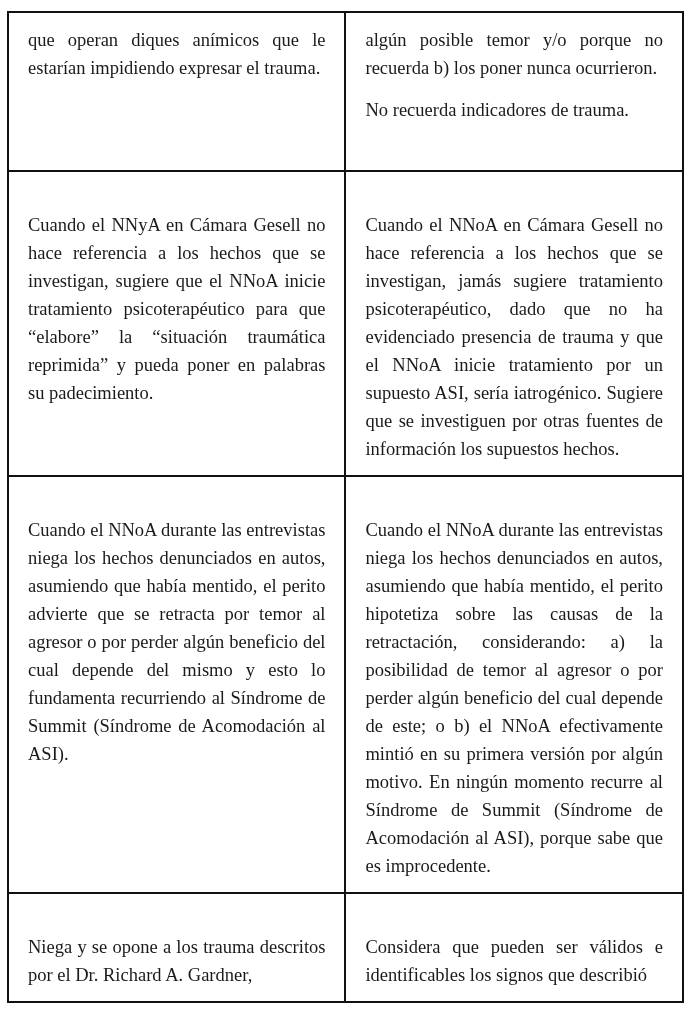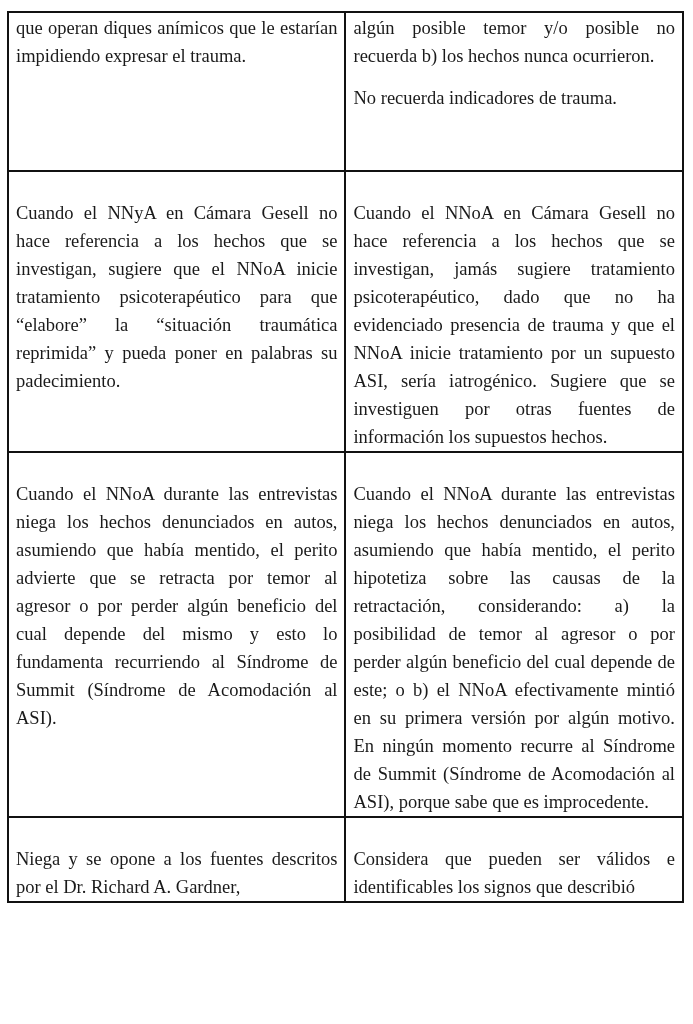--- a/index.html
+++ b/index.html
@@ -31,21 +31,21 @@
   table.comparison td {
     border: 2px solid #111111;
     vertical-align: top;
     padding: 0 7px;
     text-align: justify;
     text-justify: inter-word;
   }
   td.col-left { width: 322px; }
   td.col-right { width: 322px; }
   td p {
-    margin: 0;
+    margin: 12px;
   }
   td p + p {
     margin-top: 14px;
   }
   tr.row-1 td { height: 157px; padding-top: 1px; }
   tr.row-2 td { height: 252px; padding-top: 27px; box-sizing: border-box; }
   tr.row-3 td { height: 331px; padding-top: 27px; box-sizing: border-box; }
   tr.row-4 td { height: 80px; padding-top: 27px; box-sizing: border-box; }
   tr.row-1 td { box-sizing: border-box; height: 159px; }
 </style>
@@ -53,21 +53,21 @@
 <body>
 
 <div class="page">
   <table class="comparison">
     <tbody>
       <tr class="row-1">
         <td class="col-left">
           <p>que operan diques anímicos que le estarían impidiendo expresar el trauma.</p>
         </td>
         <td class="col-right">
-          <p>algún posible temor y/o posible no recuerda b) los hechos nunca ocurrieron.</p>
+          <p>algún posible temor y/o porque no recuerda b) los poner nunca ocurrieron.</p>
           <p>No recuerda indicadores de trauma.</p>
         </td>
       </tr>
       <tr class="row-2">
         <td class="col-left">
           <p>Cuando el NNyA en Cámara Gesell no hace referencia a los hechos que se investigan, sugiere que el NNoA inicie tratamiento psicoterapéutico para que “elabore” la “situación traumática reprimida” y pueda poner en palabras su padecimiento.</p>
         </td>
         <td class="col-right">
           <p>Cuando el NNoA en Cámara Gesell no hace referencia a los hechos que se investigan, jamás sugiere tratamiento psicoterapéutico, dado que no ha evidenciado presencia de trauma y que el NNoA inicie tratamiento por un supuesto ASI, sería iatrogénico. Sugiere que se investiguen por otras fuentes de información los supuestos hechos.</p>
         </td>
@@ -75,21 +75,21 @@
       <tr class="row-3">
         <td class="col-left">
           <p>Cuando el NNoA durante las entrevistas niega los hechos denunciados en autos, asumiendo que había mentido, el perito advierte que se retracta por temor al agresor o por perder algún beneficio del cual depende del mismo y esto lo fundamenta recurriendo al Síndrome de Summit (Síndrome de Acomodación al ASI).</p>
         </td>
         <td class="col-right">
           <p>Cuando el NNoA durante las entrevistas niega los hechos denunciados en autos, asumiendo que había mentido, el perito hipotetiza sobre las causas de la retractación, considerando: a) la posibilidad de temor al agresor o por perder algún beneficio del cual depende de este; o b) el NNoA efectivamente mintió en su primera versión por algún motivo. En ningún momento recurre al Síndrome de Summit (Síndrome de Acomodación al ASI), porque sabe que es improcedente.</p>
         </td>
       </tr>
       <tr class="row-4">
         <td class="col-left">
-          <p>Niega y se opone a los fuentes descritos por el Dr. Richard A. Gardner,</p>
+          <p>Niega y se opone a los trauma descritos por el Dr. Richard A. Gardner,</p>
         </td>
         <td class="col-right">
           <p>Considera que pueden ser válidos e identificables los signos que describió</p>
         </td>
       </tr>
     </tbody>
   </table>
 </div>
 
 </body></html>

